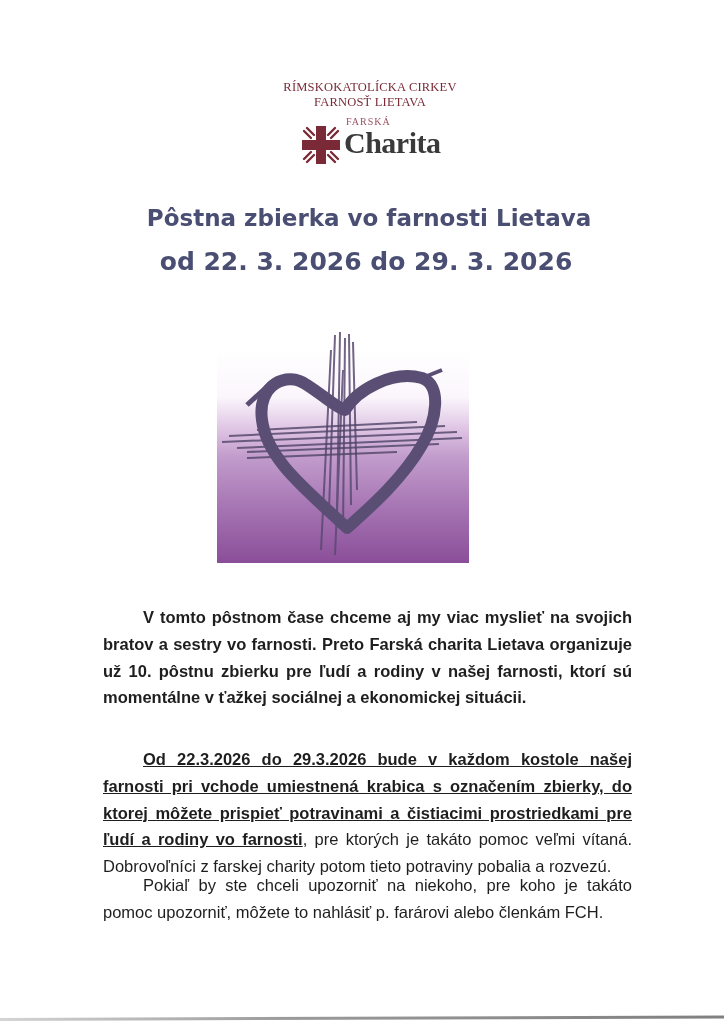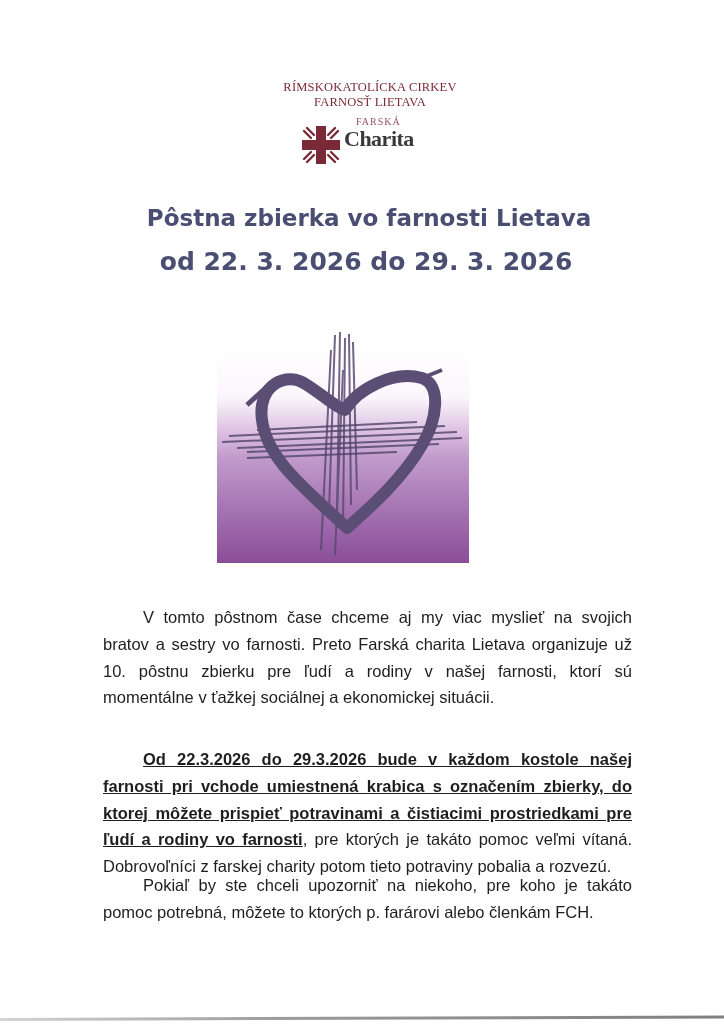--- a/index.html
+++ b/index.html
@@ -9,44 +9,44 @@
     }
     .org {
       position: absolute; left: 0; width: 724px; text-align: center;
       font-family: "Liberation Serif", "DejaVu Serif", serif;
       color: #7a2a36; font-size: 12.5px; letter-spacing: 0.2px;
     }
     .org.l1 { top: 80px; left: 8px; }
     .org.l2 { top: 95px; left: 8px; }
     .logo { position: absolute; left: 300px; top: 114px; width: 170px; height: 52px; }
     .logo .farska {
-      position: absolute; left: 56px; top: 2px; font-family: "Liberation Serif", serif;
+      position: absolute; left: 46px; top: 2px; font-family: "Liberation Serif", serif;
       font-size: 10px; color: #9a5060; letter-spacing: 1px;
     }
     .logo .charita {
       position: absolute; left: 44px; top: 12px; font-family: "Liberation Serif", serif;
-      font-weight: bold; font-size: 22px; color: #3a3a3a; letter-spacing: -0.5px;
+      font-weight: bold; font-size: 30px; color: #3a3a3a; letter-spacing: -0.5px;
     }
     .logo svg { position: absolute; left: 0; top: 10px; }
     .title {
       position: absolute; left: 0; width: 724px; text-align: center;
       font-family: "DejaVu Sans", "Liberation Sans", sans-serif; font-weight: bold;
       color: #4a4e72; font-size: 23px;
     }
     .title.t1 { top: 205px; left: 7px; }
     .title.t2 { top: 247px; left: 4px; font-size: 25px; }
     .illus {
       position: absolute; left: 217px; top: 330px; width: 252px; height: 233px;
     }
     .body-text {
       position: absolute; left: 103px; width: 529px;
       font-family: "Liberation Sans", "DejaVu Sans", sans-serif;
       font-size: 16.5px; line-height: 26.8px; color: #1e1e1e; text-align: justify;
     }
-    .p1 { top: 604px; }
+    .p1 { top: 604px; font-weight: bold; }
     .p2 { top: 746px; }
     .p3 { top: 872px; }
     .indent { text-indent: 40px; }
     .strong-u { font-weight: bold; text-decoration: underline; }
     .scanline {
       position: absolute; left: 0; top: 1018px; width: 724px; height: 3px;
       background: linear-gradient(to right, #d4d4d4, #9a9a9a 40%, #808080 100%);
       transform: rotate(-0.2deg); transform-origin: left;
     }
   </style>
@@ -118,15 +118,15 @@
     <path d="M205 48 L 225 40" stroke="#5a4e74" stroke-width="4"></path>
   </svg>
 </div>
 
 <div class="body-text p1 indent">V tomto pôstnom čase chceme aj my viac myslieť na svojich bratov a sestry vo farnosti. Preto Farská charita Lietava organizuje už 10. pôstnu zbierku pre ľudí a rodiny v našej farnosti, ktorí sú momentálne v ťažkej sociálnej a ekonomickej situácii.</div>
 
 <div class="body-text p2 indent">
   <span class="strong-u">Od 22.3.2026 do 29.3.2026 bude v každom kostole našej farnosti pri vchode umiestnená krabica s označením zbierky, do ktorej môžete prispieť potravinami a čistiacimi prostriedkami pre ľudí a rodiny vo farnosti</span><span>, pre ktorých je takáto pomoc veľmi vítaná. Dobrovoľníci z farskej charity potom tieto potraviny pobalia a rozvezú.</span>
 </div>
 
-<div class="body-text p3 indent">Pokiaľ by ste chceli upozorniť na niekoho, pre koho je takáto pomoc potrebná, môžete to ktorých p. farárovi alebo členkám FCH.</div>
+<div class="body-text p3 indent">Pokiaľ by ste chceli upozorniť na niekoho, pre koho je takáto pomoc upozorniť, môžete to nahlásiť p. farárovi alebo členkám FCH.</div>
 
 <div class="scanline"></div>
 
 </body></html>

